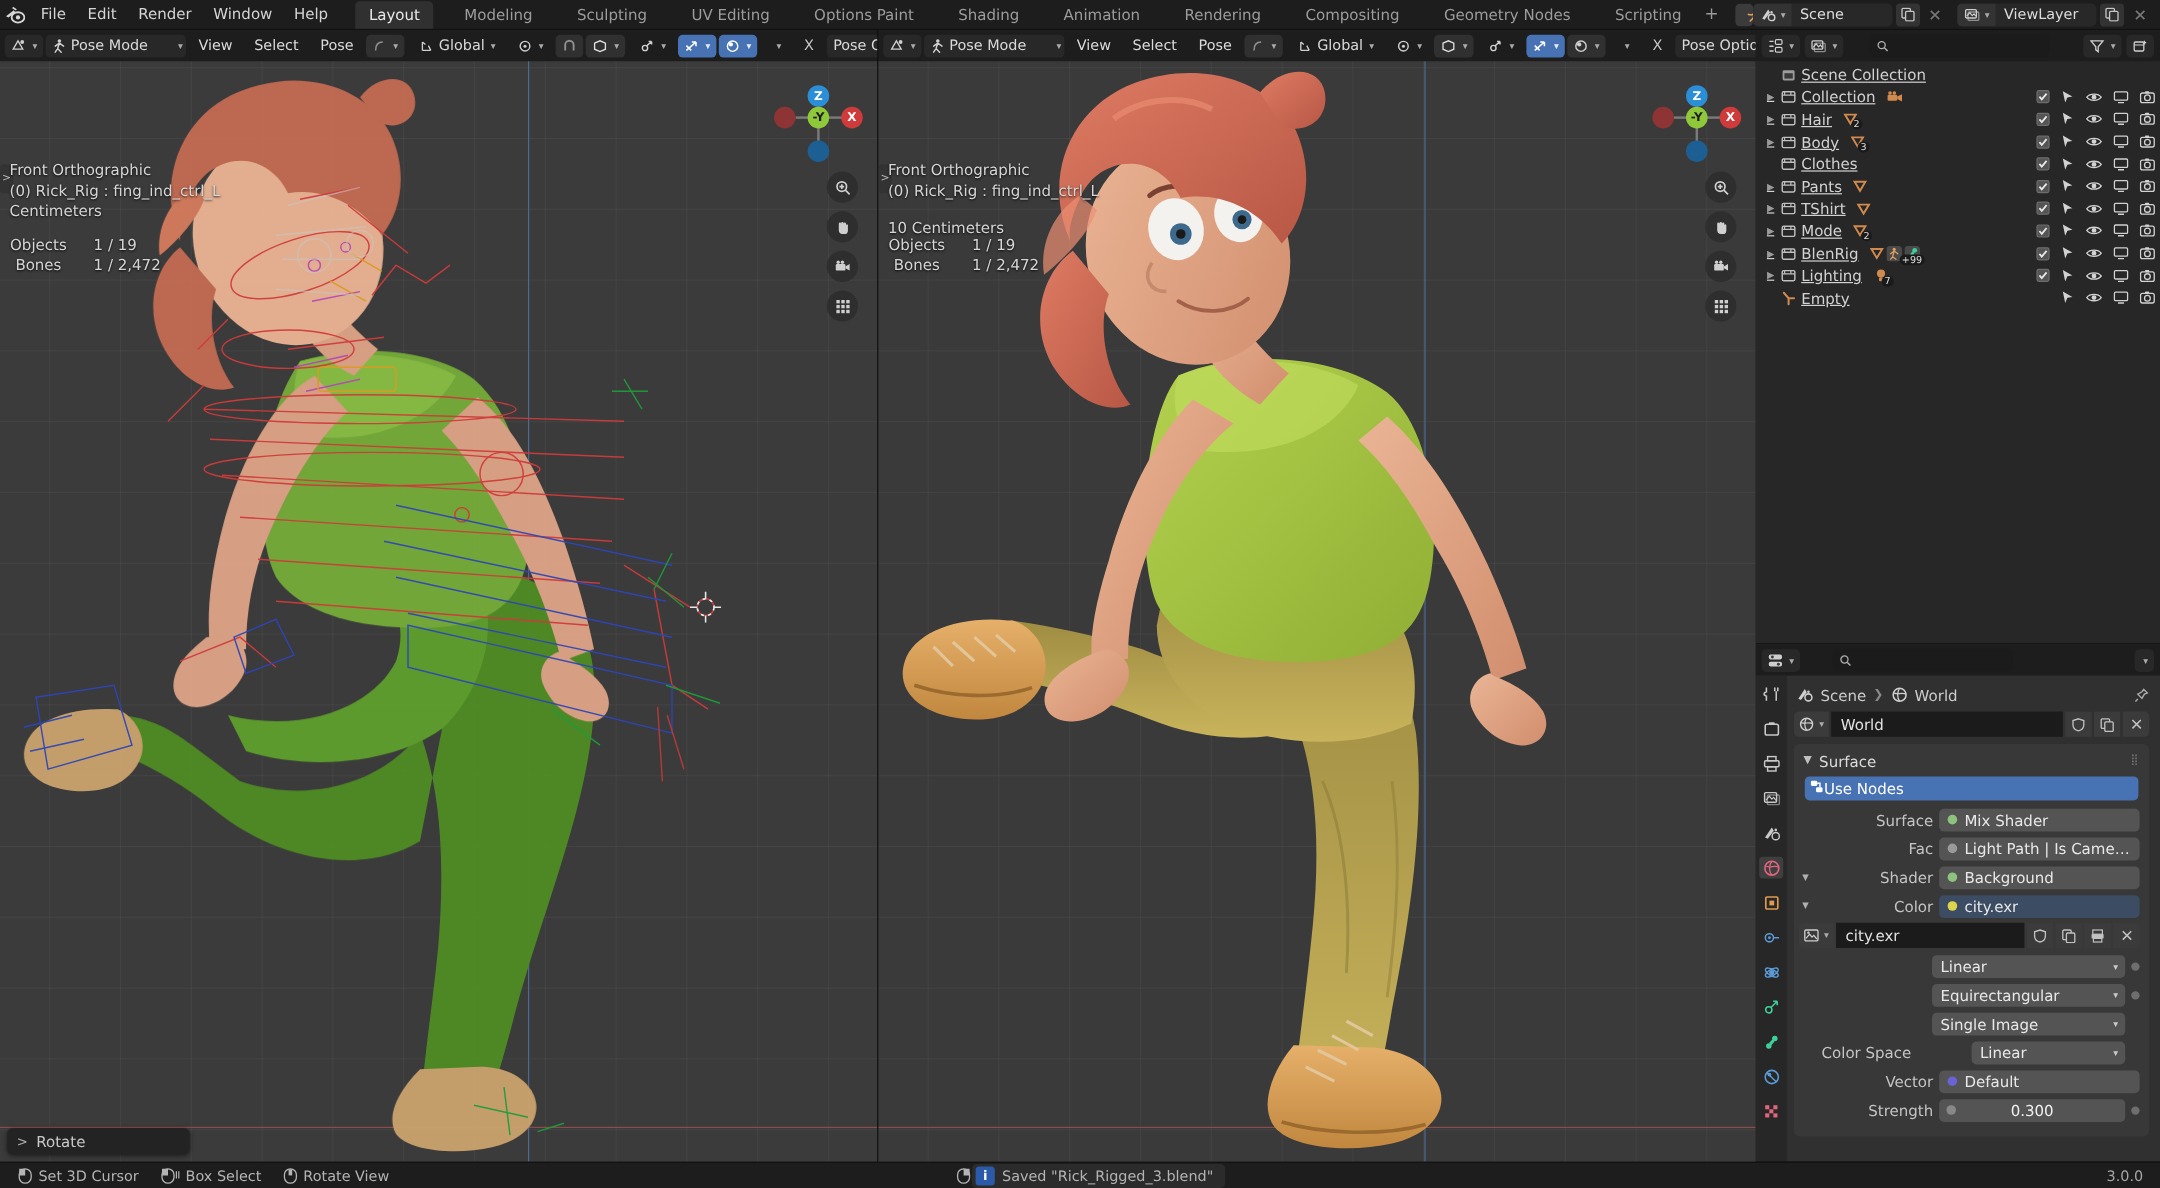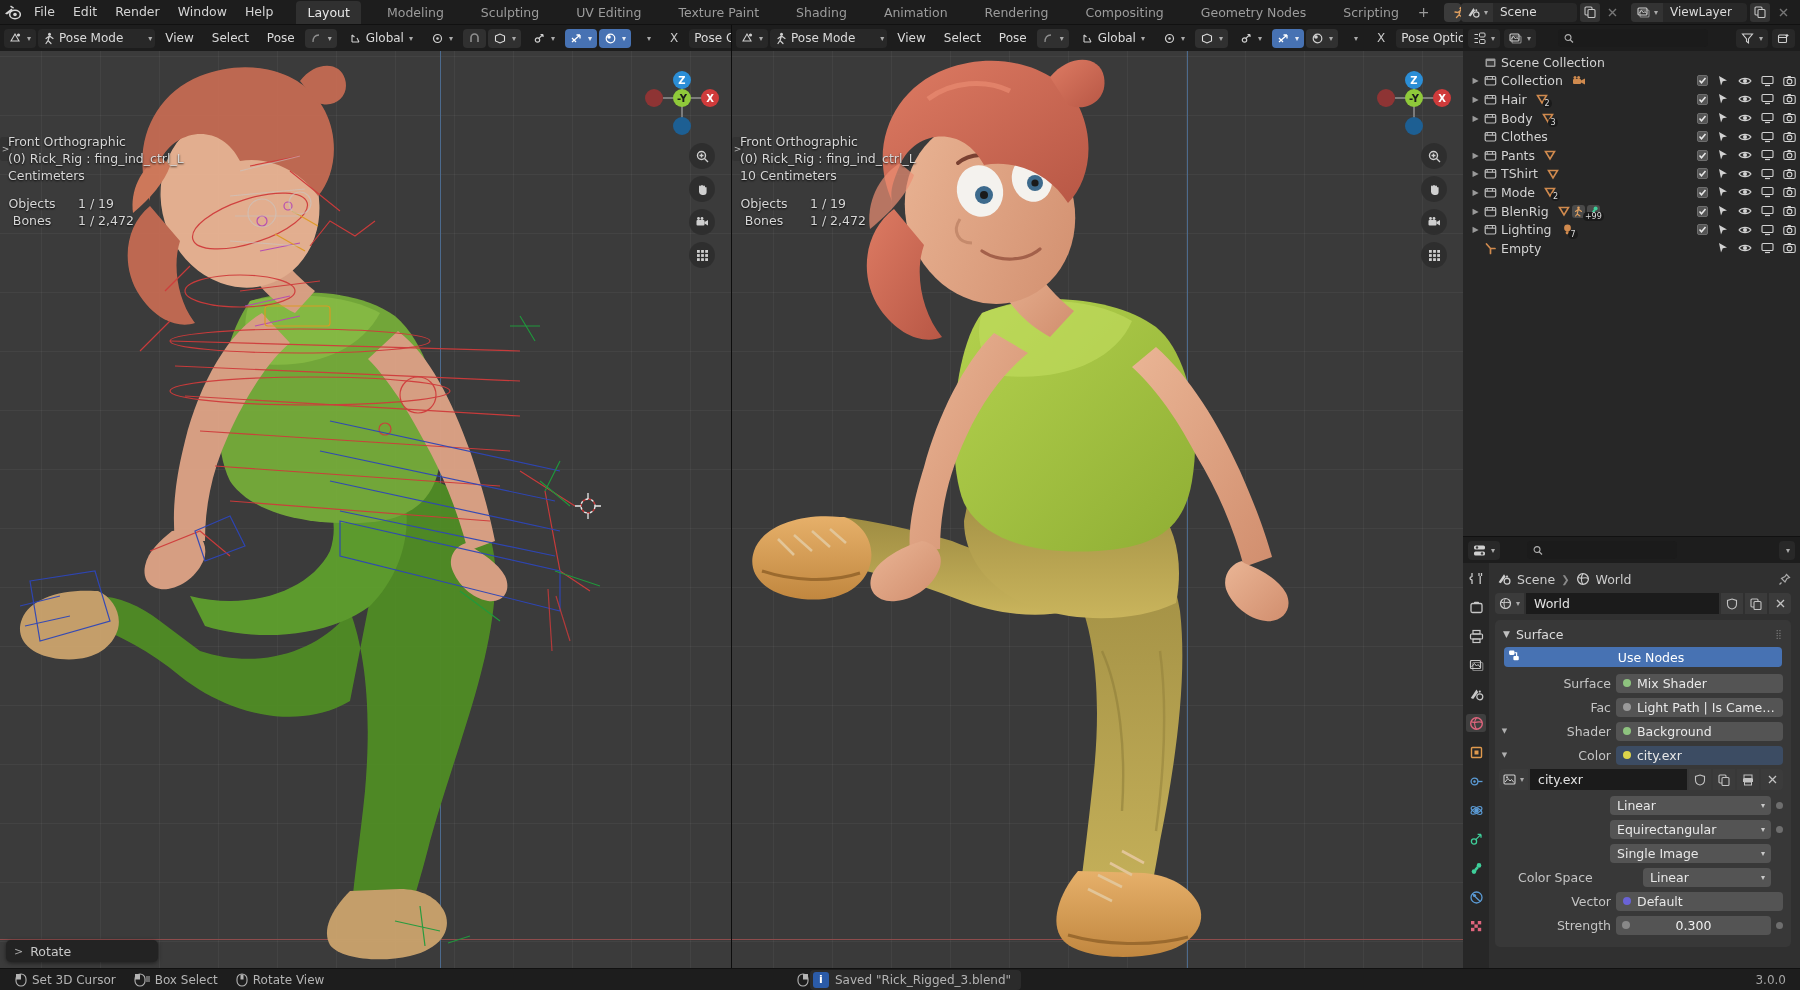--- a/index.html
+++ b/index.html
@@ -71,21 +71,21 @@
 
   .side-tag { position:absolute; top:86px; width:11px; height:24px; background:#333; border-radius:3px; display:flex; align-items:center; justify-content:center; font-size:9px; color:#bbb;}
 
   
   .right-col { width:337px; display:flex; flex-direction:column; background:#1d1d1d; min-width:0;}
   .outliner { height:512px; display:flex; flex-direction:column; background:#272727; border-bottom:1px solid #111;}
   .out-header { height:26px; background:#1d1d1d; display:flex; align-items:center; gap:4px; padding:0 5px; flex:0 0 26px;}
   .search-box { flex:1; height:18px; background:#1b1b1b; border-radius:4px; display:flex; align-items:center; padding:0 6px; gap:4px; max-width:150px;}
   .search-box input { background:transparent; border:none; outline:none; color:#ccc; font-size:11.5px; font-family:inherit; width:100%;}
   .out-body { flex:1; overflow:hidden; position:relative; padding-top:2px;}
-  .out-row { height:18.6px; display:flex; align-items:center; padding-left:6px; font-size:12.5px; color:#d2d2d2; position:relative;}
+  .out-row { height:18.6px; display:flex; align-items:center; padding-left:6px; font-size:12.5px; color:#d2d2d2; position:relative;text-decoration:underline;}
   .disc { width:13px; text-align:center; color:#9a9a9a; font-size:8px;}
   .coll-ico { width:17px; display:flex; align-items:center; justify-content:center;}
   .out-name { padding-left:2px; white-space:nowrap;}
   .badges { display:flex; align-items:center; gap:2px; margin-left:9px;}
   .badge-cnt { position:relative; }
   .cnt-num { position:absolute; right:-4px; bottom:-3px; background:#1a1a1a; color:#ddd; font-size:8px; border-radius:6px; padding:0 2px; line-height:9px;}
   .row-right { position:absolute; right:4px; display:flex; align-items:center; gap:9px;}
   .chk { width:11px; height:11px; border:1px solid #6d6d6d; background:#545454; border-radius:2px; display:flex; align-items:center; justify-content:center;}
 
   
@@ -100,21 +100,21 @@
   .bc-sep { color:#8a8a8a; font-size:10px;}
   .pin { margin-left:auto; margin-right:2px;}
   .id-block { display:flex; align-items:center; height:21px; margin:3px 2px 6px 2px; gap:2px;}
   .id-sel { display:flex; align-items:center; gap:2px; height:21px; padding:0 4px; background:#3b3b3b; border-radius:4px 0 0 4px;}
   .id-name { flex:1; height:21px; background:#1b1b1b; display:flex; align-items:center; padding:0 8px; font-size:12.5px; color:#e2e2e2;}
   .id-btn { width:22px; height:21px; background:#3b3b3b; display:flex; align-items:center; justify-content:center;}
   .id-btn.last { border-radius:0 4px 4px 0;}
   .panel { background:#383838; border-radius:5px; margin:0 2px 4px 2px; padding:4px 0 8px 0;}
   .panel-hdr { display:flex; align-items:center; gap:6px; height:20px; padding:0 8px; font-size:12.5px; color:#dcdcdc;}
   .grip { margin-left:auto; color:#737373; font-size:9px; letter-spacing:1px;}
-  .btn-blue { margin:3px 9px 6px 9px; height:20px; background:#4772b3; border-radius:4px; display:flex; align-items:center; justify-content:center; position:relative; font-size:12.5px; color:#fff;padding-left:16px;}
+  .btn-blue { margin:3px 9px 6px 9px; height:20px; background:#4772b3; border-radius:4px; display:flex; align-items:center; position:relative; font-size:12.5px; color:#fff;padding-left:16px;}
   .btn-blue .bi { position:absolute; left:4px; top:2px;}
   .prow { display:flex; align-items:center; height:20px; margin:0 8px 4px 4px; gap:5px;}
   .prow .tri { width:11px; text-align:center; font-size:7px; color:#b0b0b0;}
   .prow .lab { width:96px; text-align:right; font-size:12.5px; color:#c4c4c4; white-space:nowrap;}
   .sock { width:8px; height:8px; border-radius:50%; flex:0 0 8px;}
   .field { flex:1; height:19px; background:#545454; border-radius:4px; display:flex; align-items:center; gap:6px; padding:0 7px; font-size:12.5px; color:#e8e8e8; min-width:0;}
   .field.link { background:#3c4c63; }
   .field .tx { overflow:hidden; text-overflow:ellipsis; white-space:nowrap;}
   .imgrow { display:flex; align-items:center; height:21px; margin:2px 8px 5px 4px; gap:2px;}
   .drop { height:19px; background:#545454; border-radius:4px; display:flex; align-items:center; padding:0 7px; font-size:12.5px; color:#e8e8e8; position:relative;}
@@ -151,21 +151,21 @@
         <div class="menu-item">Edit</div>
         <div class="menu-item">Render</div>
         <div class="menu-item">Window</div>
         <div class="menu-item">Help</div>
       </div>
     <div class="ws-tabs" id="ws-tabs">
         <div class="ws-tab active">Layout</div>
         <div class="ws-tab">Modeling</div>
         <div class="ws-tab">Sculpting</div>
         <div class="ws-tab">UV Editing</div>
-        <div class="ws-tab">Texture Paint</div>
+        <div class="ws-tab">Options Paint</div>
         <div class="ws-tab">Shading</div>
         <div class="ws-tab">Animation</div>
         <div class="ws-tab">Rendering</div>
         <div class="ws-tab">Compositing</div>
         <div class="ws-tab">Geometry Nodes</div>
         <div class="ws-tab">Scripting</div>
       </div>
     <div class="ws-plus">+</div>
     <div class="addon-group">
       <div class="addon-btn sel">
@@ -646,21 +646,21 @@
               <path d="M356 838 L380 850 M366 824 L390 836 M378 812 L400 824 M390 800 L412 812" stroke="#e2c598" stroke-width="2.6"></path>
 
               <path d="M370 600 C388 640 394 700 390 760" stroke="#8f7e3a" stroke-width="2.4" fill="none" opacity=".6"></path>
               <path d="M428 600 C436 660 432 720 424 780" stroke="#8f7e3a" stroke-width="2.4" fill="none" opacity=".5"></path>
             </svg>
 
             <div class="side-tag" style="left:0;">&gt;</div>
 
             <div class="vp-text" style="top:83px;">Front Orthographic</div>
             <div class="vp-text" style="top:100px;">(0) Rick_Rig : fing_ind_ctrl_L</div>
-            <div class="vp-text" style="top:117px;">10 Centimeters</div>
+            <div class="vp-text" style="top:131px;">10 Centimeters</div>
             <div class="stat-row" style="top:145px;">
               <span class="lbl">Objects</span>
               <span>1 / 19</span>
             </div>
             <div class="stat-row" style="top:162px;">
               <span class="lbl">Bones</span>
               <span>1 / 2,472</span>
             </div>
 
             <div class="gizmo">

